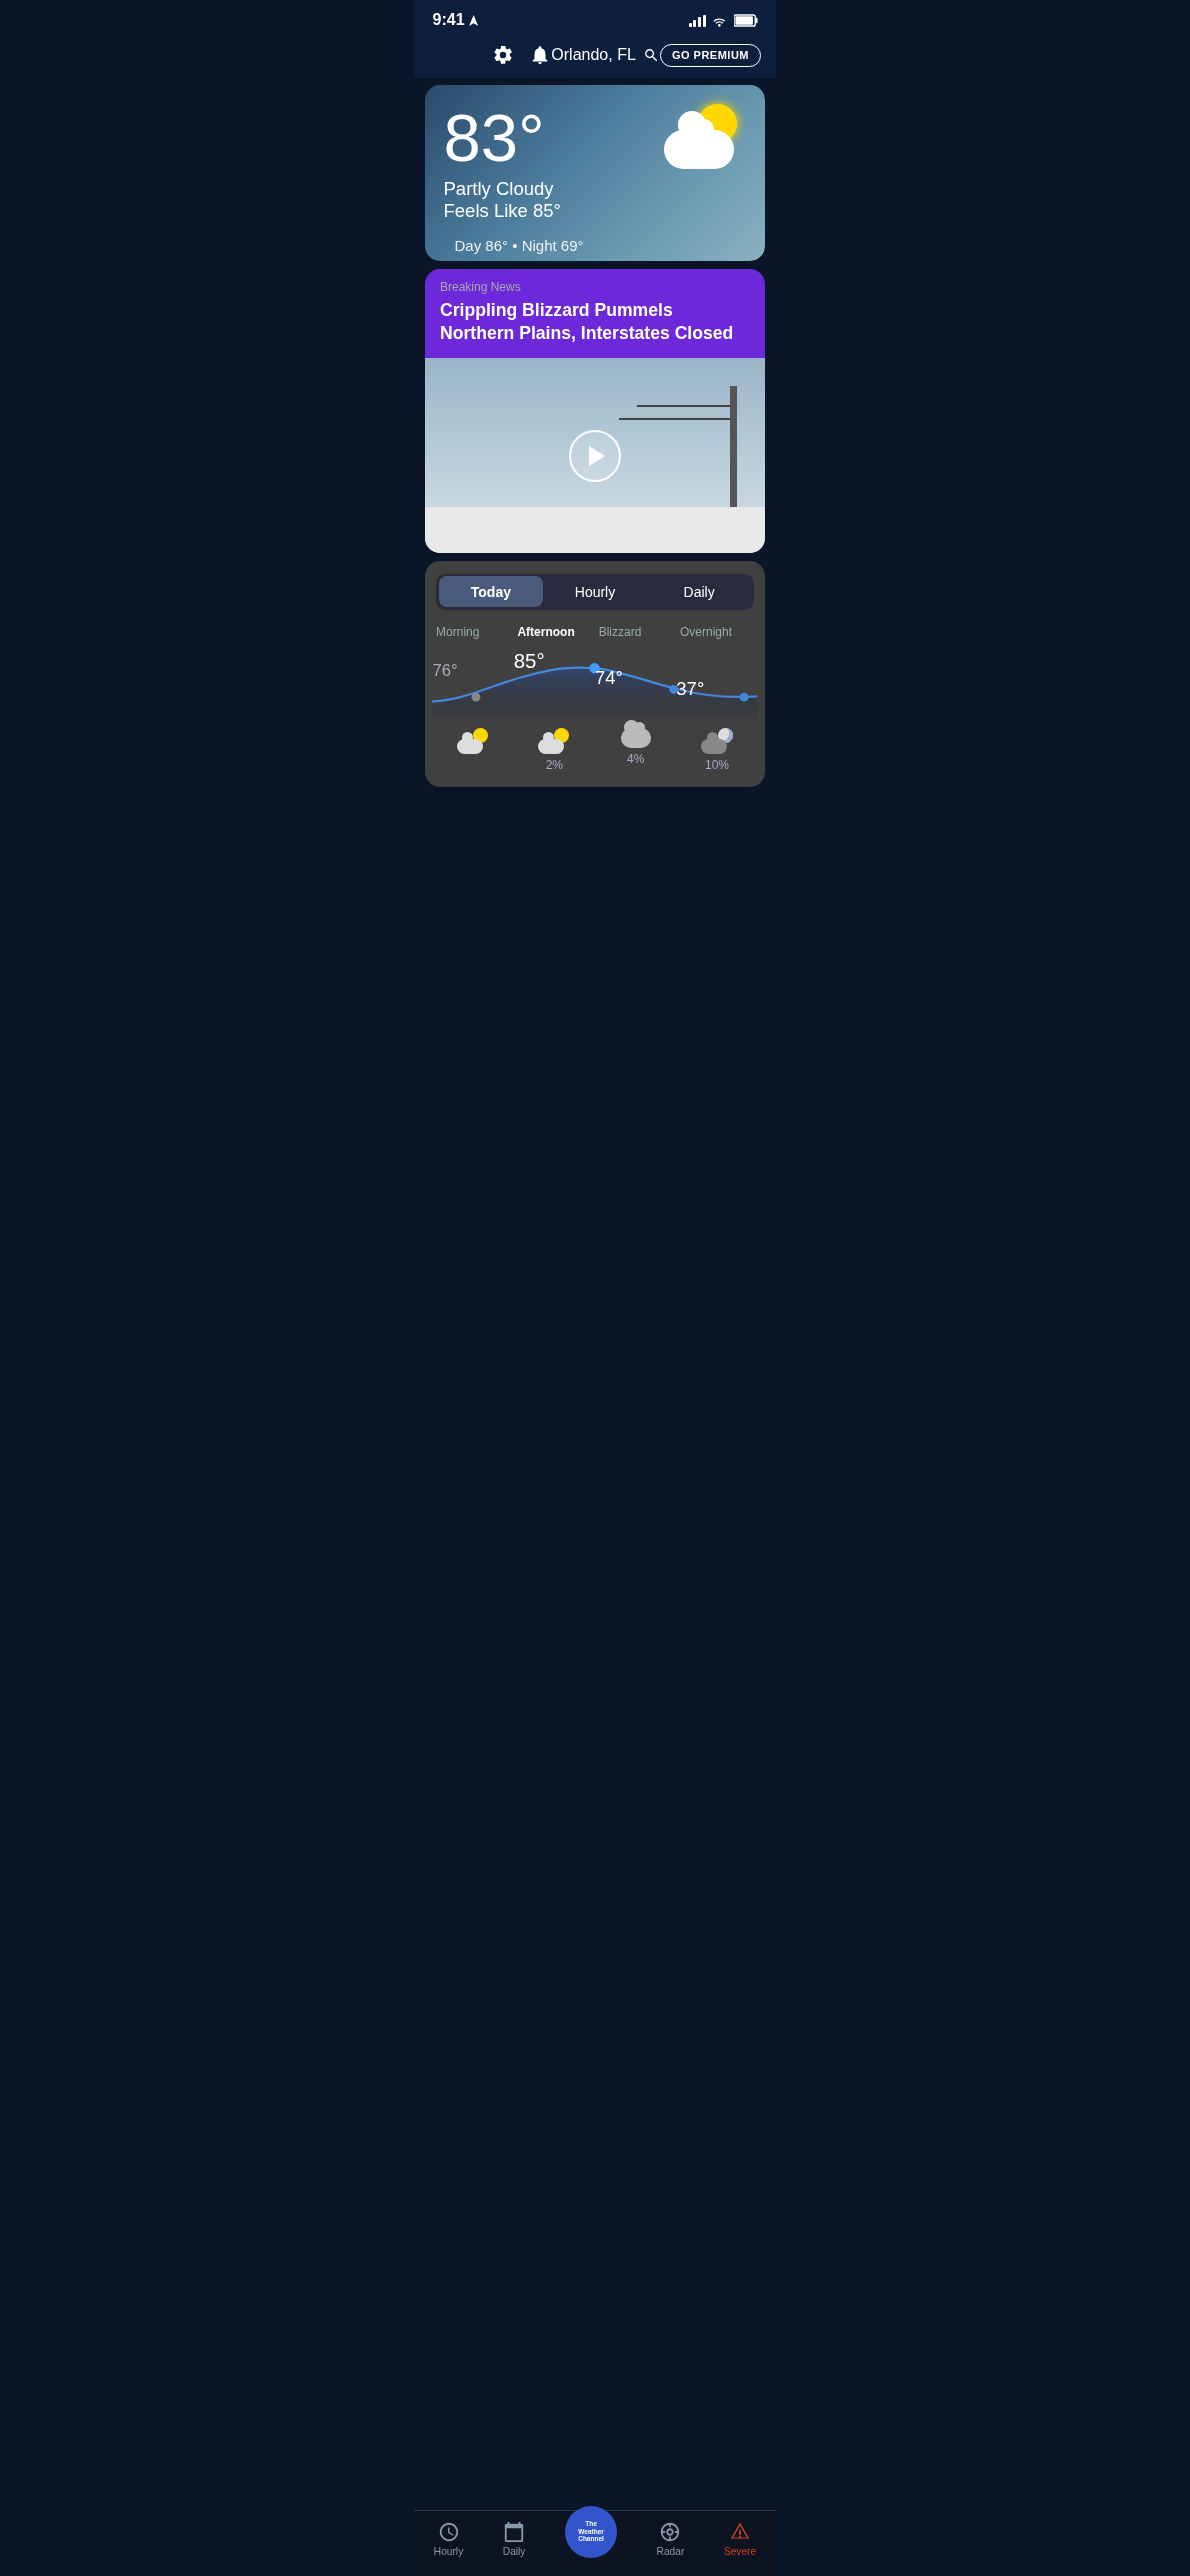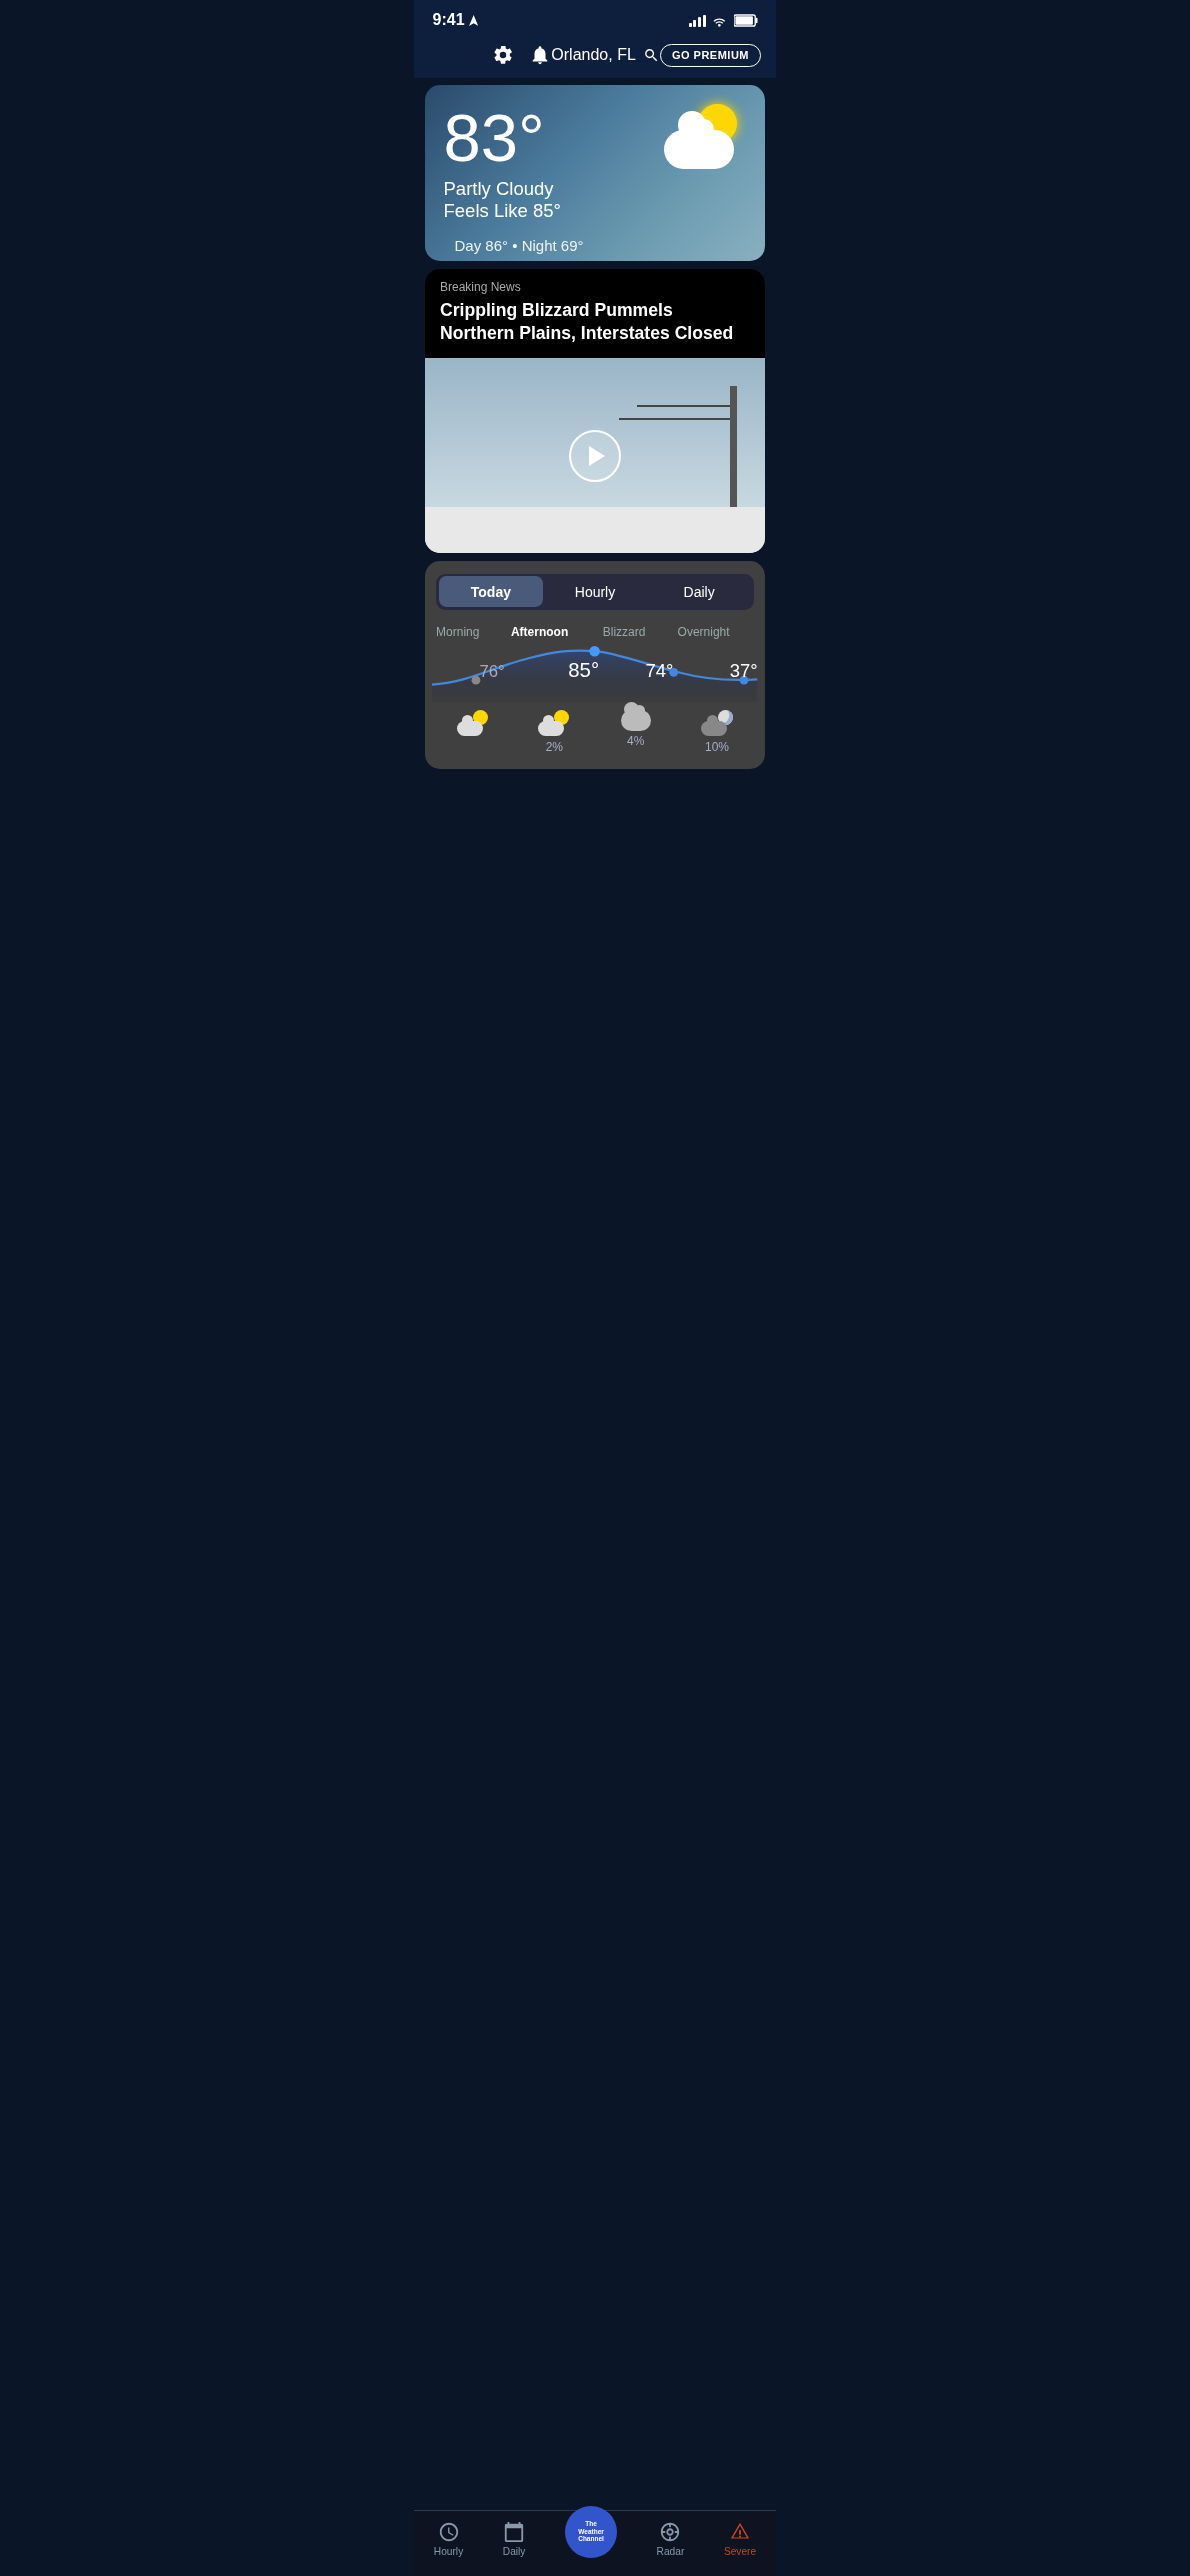--- a/index.html
+++ b/index.html
@@ -167,21 +167,21 @@
 
     
     .news-card {
       margin: 7.4px 11px;
       border-radius: 15px;
       overflow: hidden;
       background: #1a1a1a;
     }
     .news-header {
       padding: 11px 15px 3.7px;
-      background: #000000;
+      background: #6d28d9;
     }
     .breaking-label {
       font-size: 12px;
       color: #aaa;
       margin-bottom: 5.6px;
     }
     .news-title {
       font-size: 17.6px;
       font-weight: 700;
       line-height: 1.3;
@@ -294,22 +294,22 @@
 
     
     .timeofday-container {
       display: flex;
       padding: 0 7.4px;
       position: relative;
     }
     .tod-col {
       flex: 1;
       display: flex;
-      flex-direction: row;
-      align-items: flex-end;
+      flex-direction: column;
+      align-items: flex-start;
       position: relative;
     }
     .tod-label {
       font-size: 12px;
       color: #9aa;
       margin-bottom: 3.7px;
       align-self: flex-start;
       padding-left: 3.7px;
     }
     .tod-label.active {

